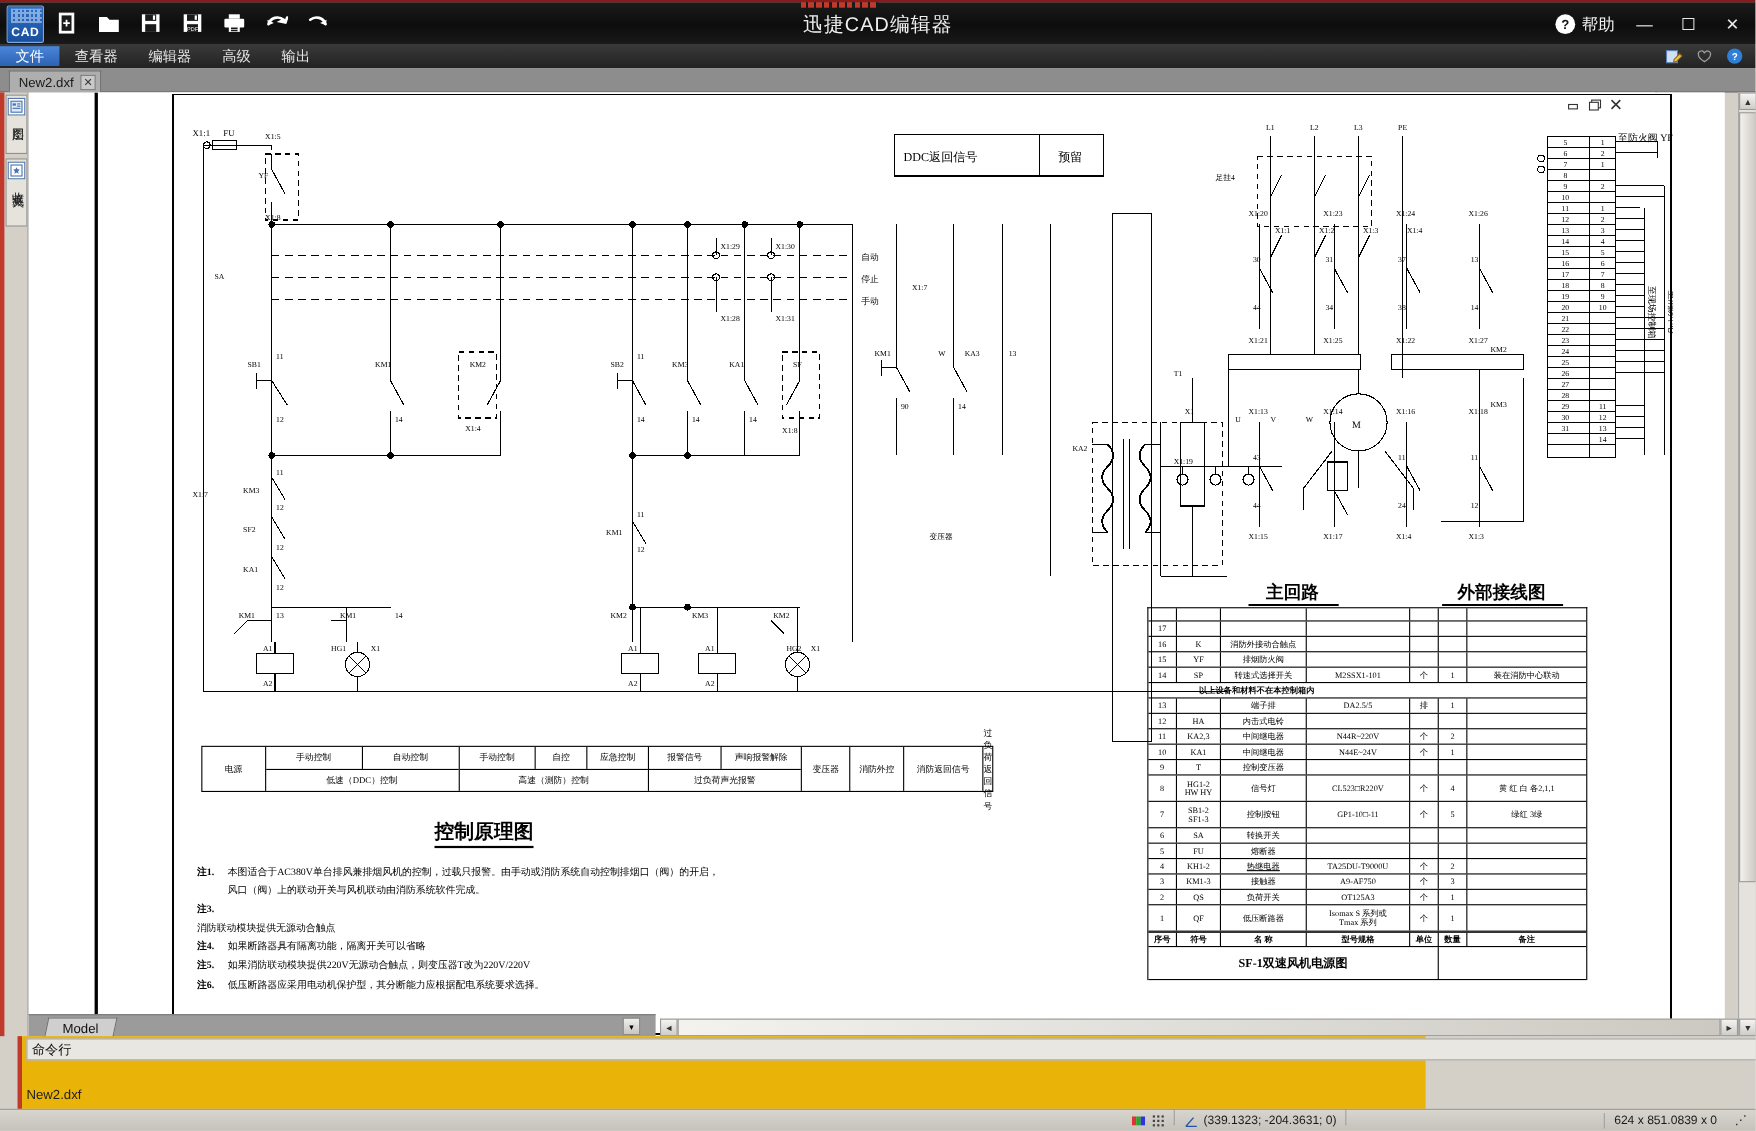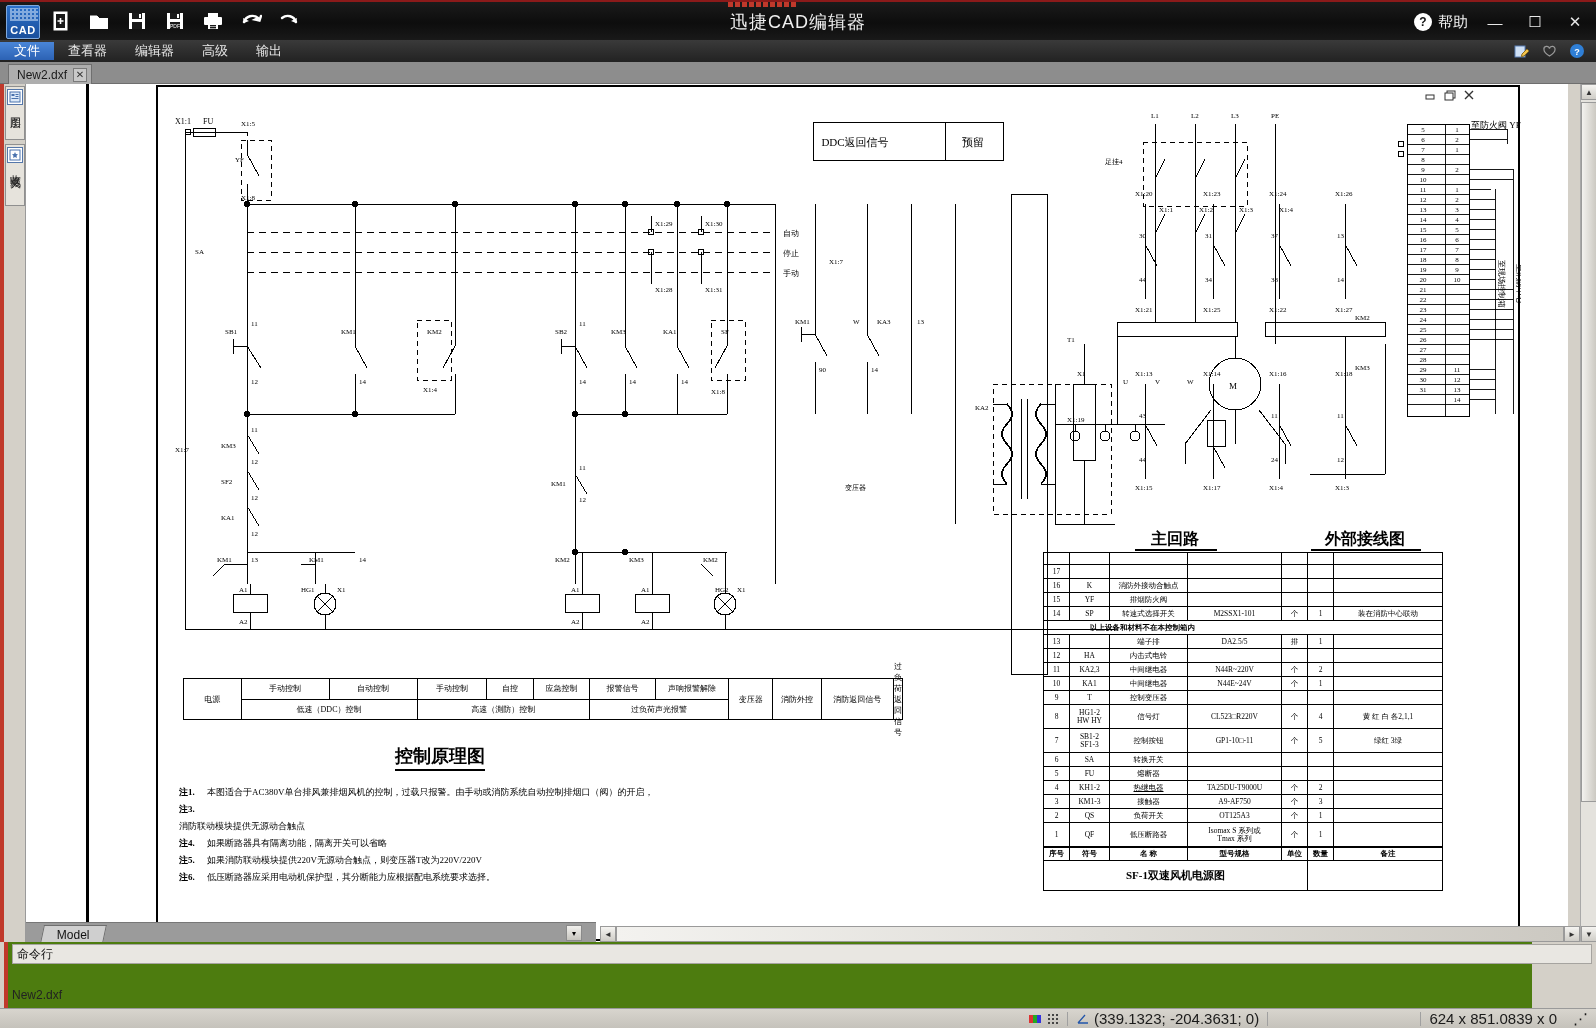--- a/index.html
+++ b/index.html
@@ -153,41 +153,41 @@
     transform: skewX(-12deg); display:flex; align-items:center; cursor:pointer;
   }
   .modeltab span { transform: skewX(12deg); font-size: 12px; color:#111; }
   .modelbtn {
     position:absolute; right: 14px; top: 2px; width: 16px; height: 16px;
     background: linear-gradient(180deg,#f1f0ed,#c7c5bf); border:1px solid #8a8a8a;
     display:flex; align-items:center; justify-content:center; font-size:8px; cursor:pointer;
   }
 
   
-  .cmdzone { position: absolute; left: 4px; bottom: 20px; width: 1528px; height: 66px; background:#4d7c0f; }
+  .cmdzone { position: absolute; left: 16px; bottom: 20px; width: 1280px; height: 66px; background:#eab308; }
   .cmd-red { position:absolute; left:0; top:0; width:4px; height:66px; background:#c0392b; }
   .cmd-hist {
     position: absolute; left: 8px; top: 2px; width: 1580px; height: 20px;
     background: #e9e7e2; border: 1px solid #a6a4a0; font-size: 12px; color: #111;
     display:flex; align-items:center; padding-left:4px;
   }
   .cmd-input {
     position: absolute; left: 8px; top: 24px; width: 1580px; height: 20px;
     background: #ffffff; border: 1px solid #a6a4a0; font-size: 12px; color: #111;
     display:flex; align-items:center; padding-left:4px;
   }
   .cmd-file {
     position: absolute; left: 8px; top: 46px; font-size: 12px; color:#222;
   }
 
   
   .statusbar {
     position: absolute; left: 0; bottom: 0; width: 1596px; height: 20px;
     background: linear-gradient(180deg,#d8d5ce,#c5c2bb); border-top:1px solid #9a9a9a;
-    display: flex; align-items: center; font-size: 15px; color: #1a1a1a;
+    display: flex; font-size: 11px; color: #1a1a1a;
   }
   .st-seg { padding: 0 8px; height: 20px; display:flex; align-items:center; gap:5px; }
   .st-div { width:1px; height:14px; background:#a0a0a0; }
   .sb-ico { width:13px; height:13px; display:flex; align-items:center; justify-content:center; }
   .st-right { margin-left:auto; display:flex; align-items:center; }
 </style>
 </head>
 <body>
 
 <div id="app">
@@ -859,20 +859,23 @@
 
         <div style="position:absolute; left:240px; top:660px; font-size:18px; font-weight:bold; color:#000;
                     font-family:'Liberation Serif',serif; border-bottom:2px solid #000; padding-bottom:1px;">控制原理图</div>
 
         <div style="position:absolute; left:24px; top:700px; width:640px; font-size:9px; line-height:1.9;
                     color:#000; font-family:'Liberation Serif',serif;">
           <div style="display:flex;">
             <span style="width:28px; font-weight:bold;">注1.</span>
             <span>本图适合于AC380V单台排风兼排烟风机的控制，过载只报警。由手动或消防系统自动控制排烟口（阀）的开启，</span>
           </div>
+          <div style="display:flex; padding-left:28px;">
+            <span>风口（阀）上的联动开关与风机联动由消防系统软件完成。</span>
+          </div>
           <div style="display:flex;flex-direction:column;">
             <span style="width:28px; font-weight:bold;">注3.</span>
             <span>消防联动模块提供无源动合触点</span>
           </div>
           <div style="display:flex;">
             <span style="width:28px; font-weight:bold;">注4.</span>
             <span>如果断路器具有隔离功能，隔离开关可以省略</span>
           </div>
           <div style="display:flex;">
             <span style="width:28px; font-weight:bold;">注5.</span>

